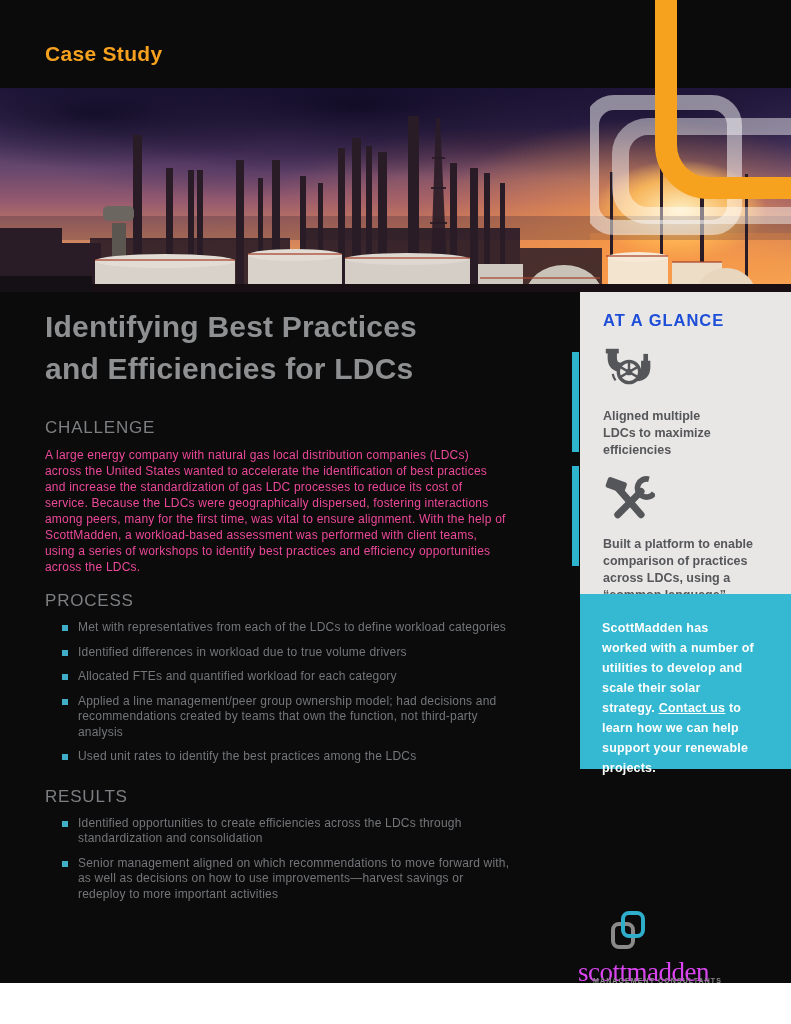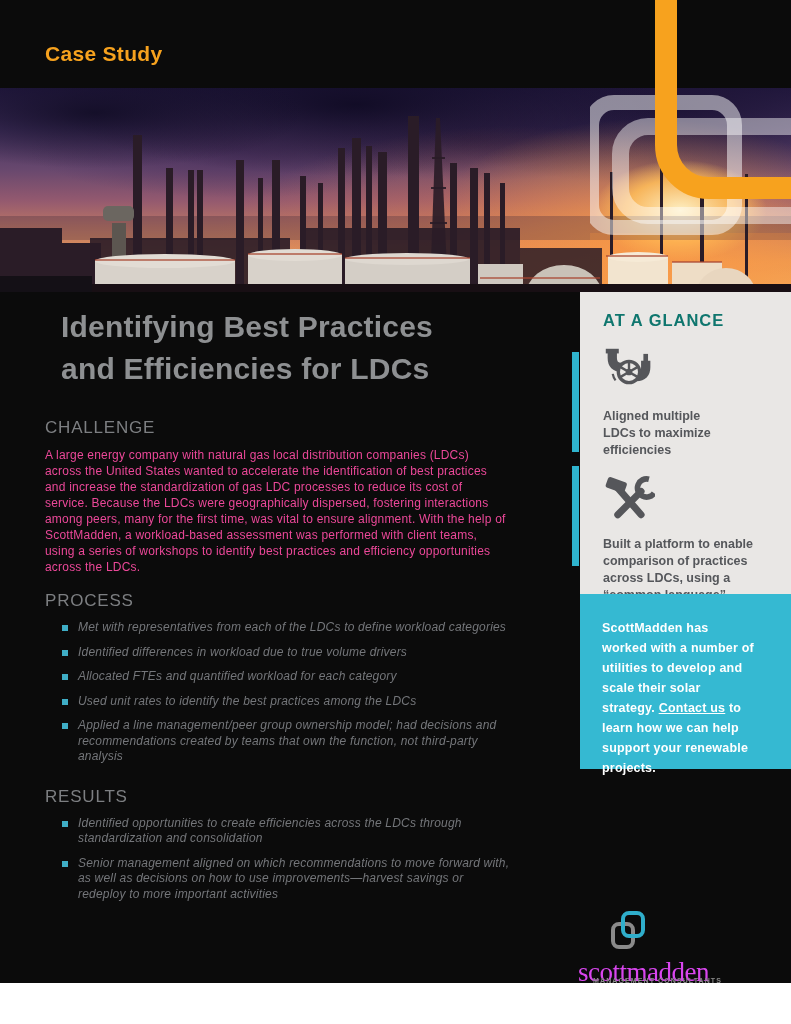--- a/index.html
+++ b/index.html
@@ -23,35 +23,35 @@
       linear-gradient(180deg,#241a42 0%,#453361 20%,#68486e 40%,#93596f 55%,#c27a63 70%,#e89a58 85%,#f4ad5e 100%);}
   .hero svg{display:block;width:791px;height:204px;}
   
   .brandmark{position:absolute;top:0;right:0;width:201px;height:292px;overflow:hidden;pointer-events:none;}
   .brandmark span{position:absolute;display:block;}
   .bm-white-a{left:-6px;top:95px;width:128px;height:110px;border:15px solid rgba(255,255,255,.5);border-radius:30px;}
   .bm-white-b{left:22px;top:118px;width:270px;height:72px;border:17px solid rgba(255,255,255,.45);border-radius:36px;}
   .bm-yellow{left:65px;top:-120px;width:330px;height:275px;border:22px solid #F7A21E;border-radius:54px;}
   
   .content{position:absolute;left:45px;top:296px;width:512px;}
-  .content h1{margin:10px 16px 28px;font-size:30px;line-height:42px;font-weight:bold;
+  .content h1{margin:10px 0 28px;font-size:30px;line-height:42px;font-weight:bold;
               color:#8E9092;letter-spacing:.2px;}
   .content h2{margin:0 0 9px;font-size:17px;font-weight:normal;color:#7D7F82;letter-spacing:.8px;}
   .content .gap{margin-top:16px;}
   .content .gap2{margin-top:22px;}
   .content p.body{margin:0 0 14px;width:462px;font-size:12px;line-height:16px;
                   color:#ec4899;letter-spacing:.2px;}
   .content ul{margin:0 0 0 17px;padding:0;list-style:none;}
   .content li{position:relative;width:432px;padding-left:16px;margin-bottom:9px;
-              font-size:12px;line-height:15.5px;color:#74767A;letter-spacing:.2px;font-style:italic;}
+              font-size:12px;line-height:15.5px;color:#74767A;letter-spacing:.2px;}
   .content li::before{content:"";position:absolute;left:0;top:5px;width:6px;height:6px;background:#3FAEC6;}
   
   .sidebar{position:absolute;left:580px;top:292px;width:211px;height:302px;background:#E9E7E5;
            box-sizing:border-box;padding:19px 12px 0 23px;}
-  .sidebar h3{margin:0 0 18px;font-size:16.5px;font-weight:bold;color:#0f766e;letter-spacing:1px;}
+  .sidebar h3{margin:0 0 18px;font-size:16.5px;font-weight:bold;color:#1d4ed8;letter-spacing:1px;}
   .glance-item{margin-bottom:17px;}
   .glance-item p{margin:8px 0 0;font-size:12.5px;line-height:17px;font-weight:bold;color:#55575B;}
   .gi-text-1{width:118px;}
   .gi-text-2{width:170px;}
   .accent{position:absolute;left:572px;width:7px;background:#2FB4CE;}
   .accent-1{top:352px;height:100px;}
   .accent-2{top:466px;height:100px;}
   
   .callout{position:absolute;left:580px;top:594px;width:211px;height:175px;background:#35B9D2;
            box-sizing:border-box;padding:24px 34px 0 22px;}
@@ -160,22 +160,22 @@
         <span>and Efficiencies for LDCs</span></h1>
 
     <h2>CHALLENGE</h2>
     <p class="body">A large energy company with natural gas local distribution companies (LDCs) across the United States wanted to accelerate the identification of best practices and increase the standardization of gas LDC processes to reduce its cost of service. Because the LDCs were geographically dispersed, fostering interactions among peers, many for the first time, was vital to ensure alignment. With the help of ScottMadden, a workload-based assessment was performed with client teams, using a series of workshops to identify best practices and efficiency opportunities across the LDCs.</p>
 
     <h2 class="gap">PROCESS</h2>
     <ul>
       <li>Met with representatives from each of the LDCs to define workload categories</li>
       <li>Identified differences in workload due to true volume drivers</li>
       <li>Allocated FTEs and quantified workload for each category</li>
+      <li>Applied a line management/peer group ownership model; had decisions and recommendations created by teams that own the function, not third-party analysis</li>
       <li>Used unit rates to identify the best practices among the LDCs</li>
-      <li>Applied a line management/peer group ownership model; had decisions and recommendations created by teams that own the function, not third-party analysis</li>
     </ul>
 
     <h2 class="gap2">RESULTS</h2>
     <ul>
       <li>Identified opportunities to create efficiencies across the LDCs through standardization and consolidation</li>
       <li>Senior management aligned on which recommendations to move forward with, as well as decisions on how to use improvements—harvest savings or redeploy to more important activities</li>
     </ul>
   </main>
 
   <aside class="sidebar">

